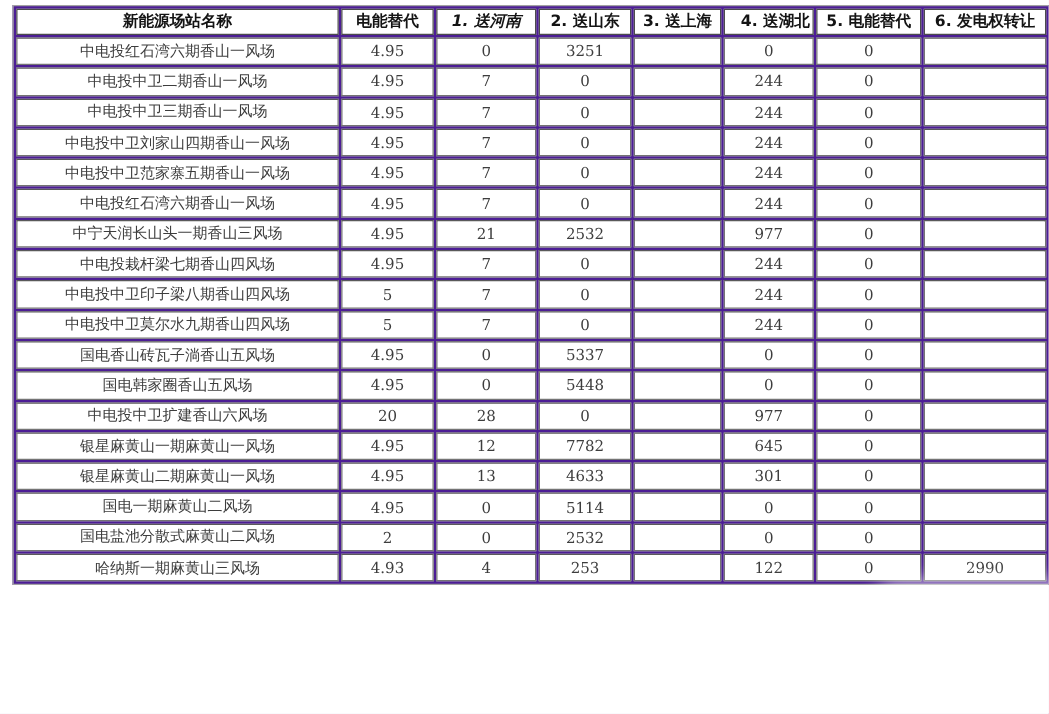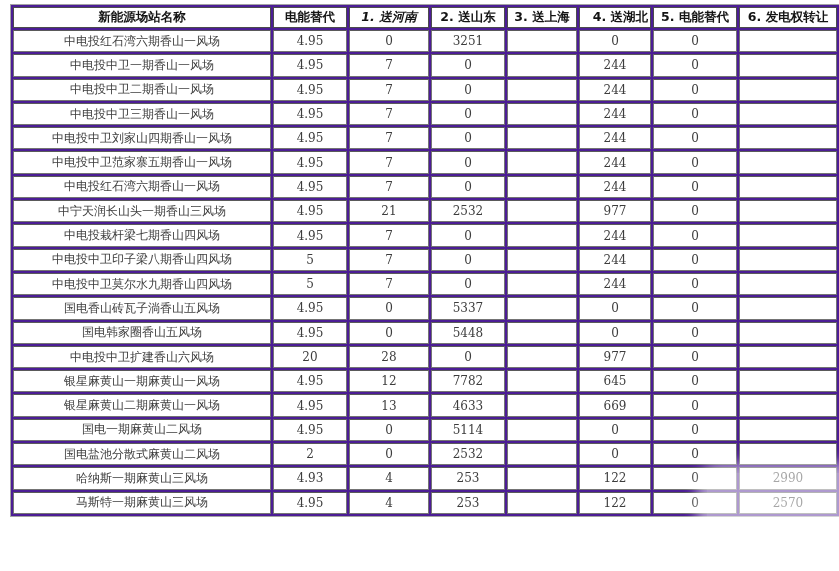--- a/index.html
+++ b/index.html
@@ -98,30 +98,20 @@
           <td>中电投红石湾六期香山一风场</td>
           <td>4.95</td>
           <td>0</td>
           <td>3251</td>
           <td></td>
           <td>0</td>
           <td>0</td>
           <td></td>
         </tr>
         <tr>
-          <td>中电投中卫一期香山一风场</td>
-          <td>4.95</td>
-          <td>7</td>
-          <td>0</td>
-          <td></td>
-          <td>244</td>
-          <td>0</td>
-          <td></td>
-        </tr>
-        <tr>
           <td>中电投中卫二期香山一风场</td>
           <td>4.95</td>
           <td>7</td>
           <td>0</td>
           <td></td>
           <td>244</td>
           <td>0</td>
           <td></td>
         </tr>
         <tr>
@@ -243,21 +233,21 @@
           <td>645</td>
           <td>0</td>
           <td></td>
         </tr>
         <tr>
           <td>银星麻黄山二期麻黄山一风场</td>
           <td>4.95</td>
           <td>13</td>
           <td>4633</td>
           <td></td>
-          <td>669</td>
+          <td>301</td>
           <td>0</td>
           <td></td>
         </tr>
         <tr>
           <td>国电一期麻黄山二风场</td>
           <td>4.95</td>
           <td>0</td>
           <td>5114</td>
           <td></td>
           <td>0</td>
@@ -276,27 +266,17 @@
         </tr>
         <tr>
           <td>哈纳斯一期麻黄山三风场</td>
           <td>4.93</td>
           <td>4</td>
           <td>253</td>
           <td></td>
           <td>122</td>
           <td>0</td>
           <td>2990</td>
-        </tr>
-        <tr>
-          <td>马斯特一期麻黄山三风场</td>
-          <td>4.95</td>
-          <td>4</td>
-          <td>253</td>
-          <td></td>
-          <td>122</td>
-          <td>0</td>
-          <td>2570</td>
         </tr>
       </tbody>
   </table>
   <div class="watermark"></div>
 </div>
 
 </body></html>

